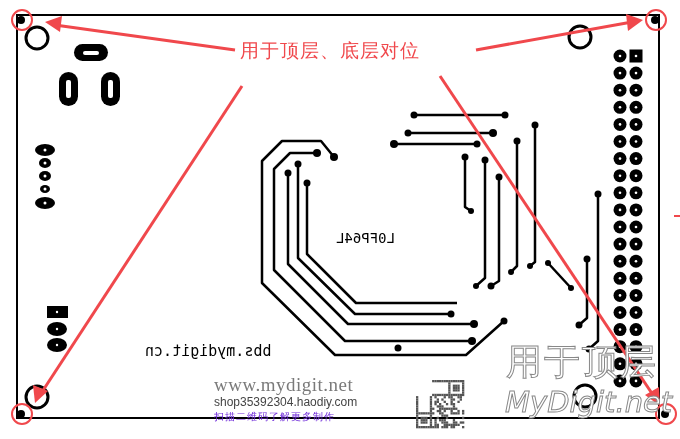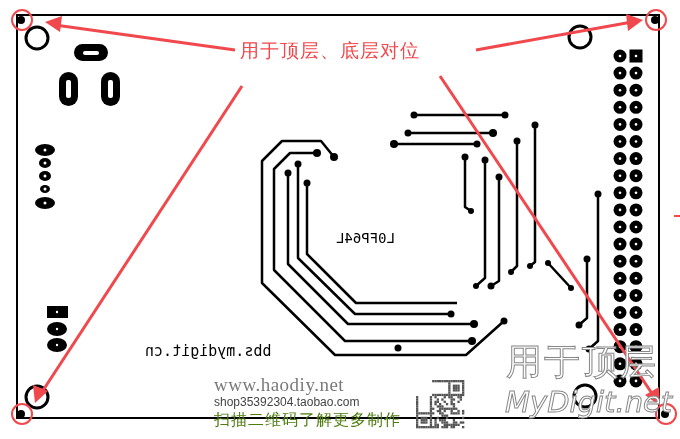--- a/index.html
+++ b/index.html
@@ -4,21 +4,21 @@
 <style>
   html, body { margin: 0; padding: 0; background: #ffffff; }
   body { width: 680px; height: 439px; overflow: hidden; position: relative; font-family: "DejaVu Sans", sans-serif; }
   #stage { position: absolute; left: 0; top: 0; width: 680px; height: 439px; }
   svg { position: absolute; left: 0; top: 0; }
   .ann-label { position: absolute; left: 240px; top: 38px; color: #f0484c; font-size: 19px; letter-spacing: 1px; font-family: "DejaVu Sans", sans-serif; white-space: nowrap; }
   .silk-model { position: absolute; left: 336px; top: 230px; font-family: "DejaVu Sans Mono", monospace; font-size: 14px; color: #000; transform: scaleX(-1); }
   .silk-url { position: absolute; left: 145px; top: 342px; font-family: "DejaVu Sans Mono", monospace; font-size: 15px; color: #000; transform: scaleX(-1); transform-origin: center; }
   .wm-url { position: absolute; left: 214px; top: 374px; font-family: "Liberation Serif", serif; font-size: 19px; color: #7a7a7a; letter-spacing: 0.5px; }
   .wm-shop { position: absolute; left: 214px; top: 395px; font-family: "Liberation Sans", sans-serif; font-size: 12px; color: #444; }
-  .wm-cn { position: absolute; left: 214px; top: 410px; font-family: Liberation Serif, serif; font-size: 16px; color: #4d7c0f; letter-spacing: 1px; }
+  .wm-cn { position: absolute; left: 214px; top: 410px; font-family: Liberation Serif, serif; font-size: 10px; color: #6d28d9; letter-spacing: 1px; }
   .wm-brand-cn { position: absolute; left: 506px; top: 338px; font-family: "DejaVu Sans", sans-serif; font-size: 36px; color: #fff; -webkit-text-stroke: 1px #888; letter-spacing: 2px; }
   .wm-brand-en { position: absolute; left: 505px; top: 385px; font-family: "DejaVu Sans", sans-serif; font-style: italic; font-size: 29px; color: #fff; text-align: center; -webkit-text-stroke: 1px #888; }
 </style>
 </head>
 <body>
 
 <div id="stage">
   <svg width="680" height="439" viewBox="0 0 680 439">
 
     <rect x="17" y="15" width="642" height="403" fill="none" stroke="#000" stroke-width="2"></rect>
@@ -405,18 +405,18 @@
         <rect x="445.9" y="426" width="2.3" height="2.3" fill="#555"></rect>
         <rect x="450.5" y="426" width="2.3" height="2.3" fill="#555"></rect>
         <rect x="452.8" y="426" width="2.3" height="2.3" fill="#555"></rect>
         <rect x="462" y="426" width="2.3" height="2.3" fill="#555"></rect>
       </g>
   </svg>
 
   <div class="ann-label">用于顶层、底层对位</div>
   <div class="silk-model">L0FP64L</div>
   <div class="silk-url">bbs.mydigit.cn</div>
-  <div class="wm-url">www.haodiy.net</div>
-  <div class="wm-shop">shop35392304.taobao.com</div>
+  <div class="wm-url">www.mydigit.net</div>
+  <div class="wm-shop">shop35392304.haodiy.com</div>
   <div class="wm-cn">扫描二维码了解更多制作</div>
   <div class="wm-brand-cn">用于顶层</div>
   <div class="wm-brand-en">MyDigit.net</div>
 </div>
 
 </body></html>

